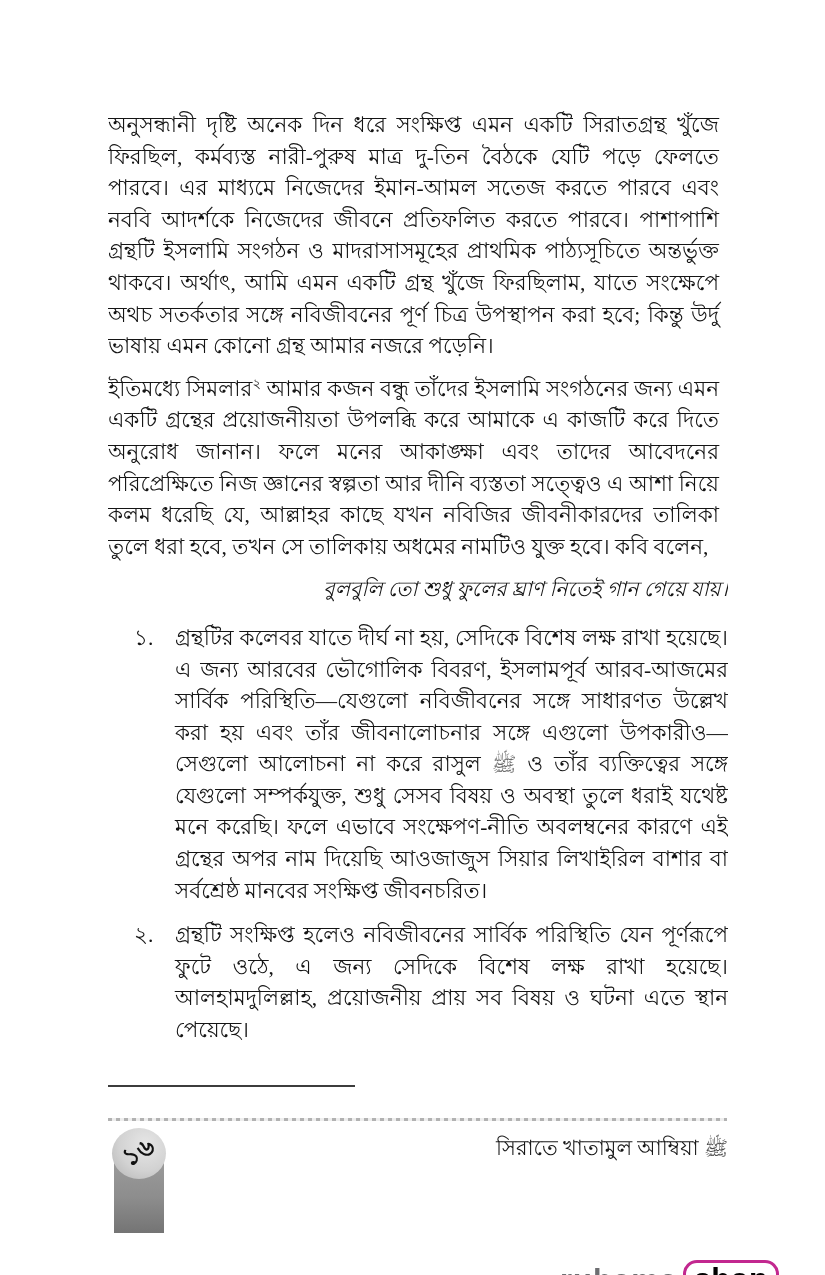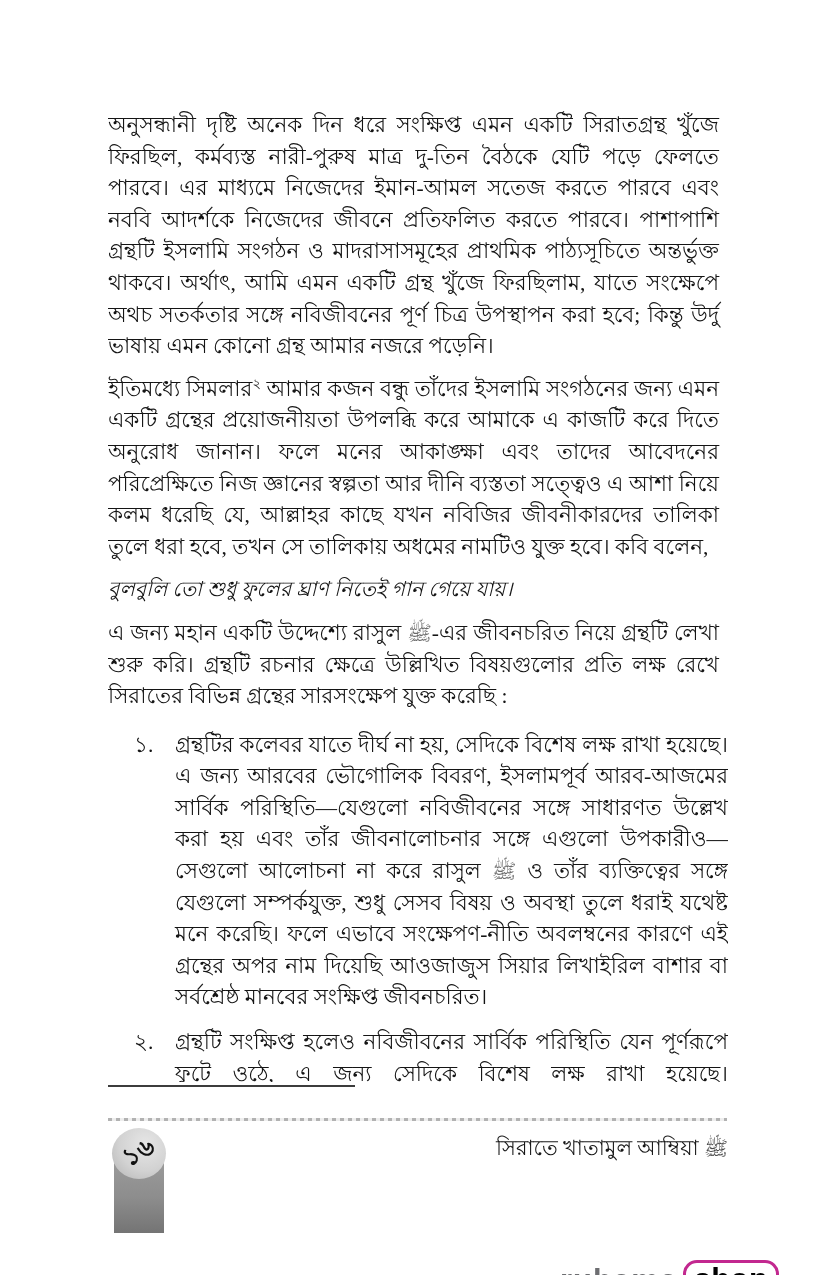--- a/index.html
+++ b/index.html
@@ -2,21 +2,21 @@
 <html><head>
 <meta charset="utf-8">
 <style>
   html,body{margin:0;padding:0;background:#ffffff;}
   .page{position:relative;width:825px;height:1275px;background:#ffffff;overflow:hidden;
         font-family:"Liberation Serif","DejaVu Serif",serif;color:#141414;}
   
   .content{position:absolute;left:108px;top:110px;width:620px;height:972px;overflow:hidden;
            font-size:21.5px;line-height:31.6px;text-align:justify;}
   .para{margin:0 9px 11px 0;}
-  .poem{margin:11px 0 12px 0;text-align:left;font-style:italic;font-size:20.5px;}
+  .poem{margin:11px 0 12px 0;text-align:right;font-style:italic;font-size:20.5px;}
   .pbuh{color:#6b6b6b;font-size:0.95em;}
   sup.fn-ref{font-size:13px;line-height:0;}
   .booklist{margin:17px 0 0 0;}
   .item{position:relative;margin:0 0 13px 26px;padding-left:41px;}
   .item .num{position:absolute;left:0;top:0;width:36px;text-align:left;}
   .item-text{display:inline;}
   .it{}
   
   .footnote-rule{position:absolute;left:108px;top:1085px;width:247px;height:2px;background:#3c3c3c;}
   .footnote{position:absolute;left:108px;top:1090px;width:620px;font-size:17px;line-height:22px;text-align:left;}
@@ -56,23 +56,20 @@
   <div class="content">
     <p class="para">
       <span>অনুসন্ধানী দৃষ্টি অনেক দিন ধরে সংক্ষিপ্ত এমন একটি সিরাতগ্রন্থ খুঁজে ফিরছিল, কর্মব্যস্ত নারী-পুরুষ মাত্র দু-তিন বৈঠকে যেটি পড়ে ফেলতে পারবে। এর মাধ্যমে নিজেদের ইমান-আমল সতেজ করতে পারবে এবং নববি আদর্শকে নিজেদের জীবনে প্রতিফলিত করতে পারবে। পাশাপাশি গ্রন্থটি ইসলামি সংগঠন ও মাদরাসাসমূহের প্রাথমিক পাঠ্যসূচিতে অন্তর্ভুক্ত থাকবে। অর্থাৎ, আমি এমন একটি গ্রন্থ খুঁজে ফিরছিলাম, যাতে সংক্ষেপে অথচ সতর্কতার সঙ্গে নবিজীবনের পূর্ণ চিত্র উপস্থাপন করা হবে; কিন্তু উর্দু ভাষায় এমন কোনো গ্রন্থ আমার নজরে পড়েনি।</span>
     </p>
     <p class="para">
       <span>ইতিমধ্যে সিমলার</span><sup class="fn-ref">২</sup><span> আমার কজন বন্ধু তাঁদের ইসলামি সংগঠনের জন্য এমন একটি গ্রন্থের প্রয়োজনীয়তা উপলব্ধি করে আমাকে এ কাজটি করে দিতে অনুরোধ জানান। ফলে মনের আকাঙ্ক্ষা এবং তাদের আবেদনের পরিপ্রেক্ষিতে নিজ জ্ঞানের স্বল্পতা আর দীনি ব্যস্ততা সত্ত্বেও এ আশা নিয়ে কলম ধরেছি যে, আল্লাহর কাছে যখন নবিজির জীবনীকারদের তালিকা তুলে ধরা হবে, তখন সে তালিকায় অধমের নামটিও যুক্ত হবে। কবি বলেন,</span>
     </p>
     <p class="poem">
       <span>বুলবুলি তো শুধু ফুলের ঘ্রাণ নিতেই গান গেয়ে যায়।</span>
     </p>
-    <p class="para">
-      <span>এ জন্য মহান একটি উদ্দেশ্যে রাসুল </span><span class="pbuh">ﷺ</span><span>-এর জীবনচরিত নিয়ে গ্রন্থটি লেখা শুরু করি। গ্রন্থটি রচনার ক্ষেত্রে উল্লিখিত বিষয়গুলোর প্রতি লক্ষ রেখে সিরাতের বিভিন্ন গ্রন্থের সারসংক্ষেপ যুক্ত করেছি :</span>
-    </p>
 
     <div class="booklist">
       <div class="item">
         <span class="num">১.</span>
         <span class="item-text"><span>গ্রন্থটির কলেবর যাতে দীর্ঘ না হয়, সেদিকে বিশেষ লক্ষ রাখা হয়েছে। এ জন্য আরবের ভৌগোলিক বিবরণ, ইসলামপূর্ব আরব-আজমের সার্বিক পরিস্থিতি—যেগুলো নবিজীবনের সঙ্গে সাধারণত উল্লেখ করা হয় এবং তাঁর জীবনালোচনার সঙ্গে এগুলো উপকারীও—সেগুলো আলোচনা না করে রাসুল </span><span class="pbuh">ﷺ</span><span> ও তাঁর ব্যক্তিত্বের সঙ্গে যেগুলো সম্পর্কযুক্ত, শুধু সেসব বিষয় ও অবস্থা তুলে ধরাই যথেষ্ট মনে করেছি। ফলে এভাবে সংক্ষেপণ-নীতি অবলম্বনের কারণে এই গ্রন্থের অপর নাম দিয়েছি </span><span class="it">আওজাজুস সিয়ার লিখাইরিল বাশার</span><span> বা সর্বশ্রেষ্ঠ মানবের সংক্ষিপ্ত জীবনচরিত।</span></span>
       </div>
       <div class="item">
         <span class="num">২.</span>
         <span class="item-text">গ্রন্থটি সংক্ষিপ্ত হলেও নবিজীবনের সার্বিক পরিস্থিতি যেন পূর্ণরূপে ফুটে ওঠে, এ জন্য সেদিকে বিশেষ লক্ষ রাখা হয়েছে। আলহামদুলিল্লাহ, প্রয়োজনীয় প্রায় সব বিষয় ও ঘটনা এতে স্থান পেয়েছে।</span>
       </div>

